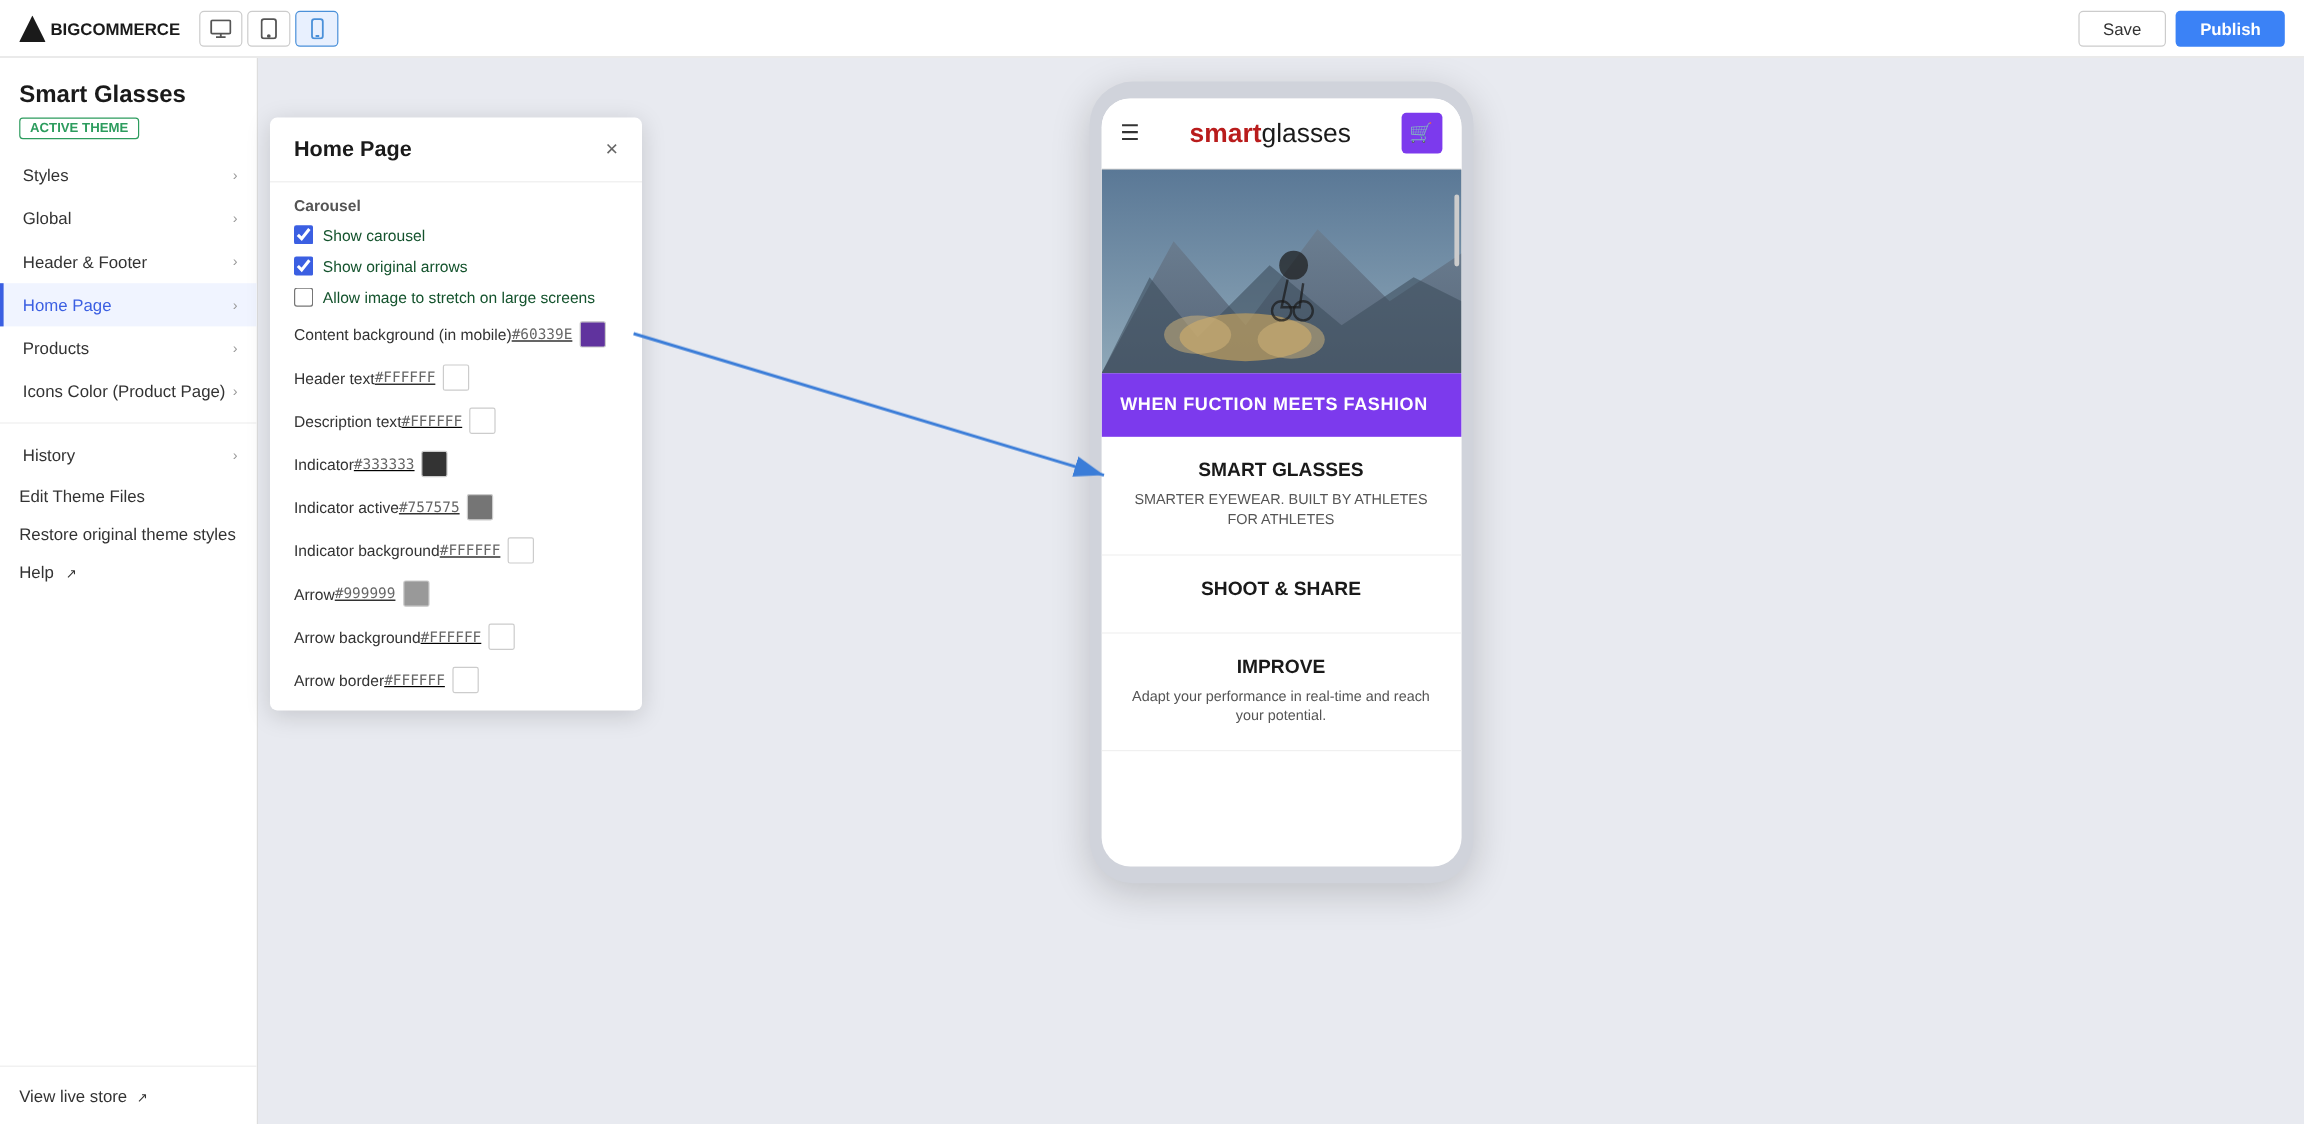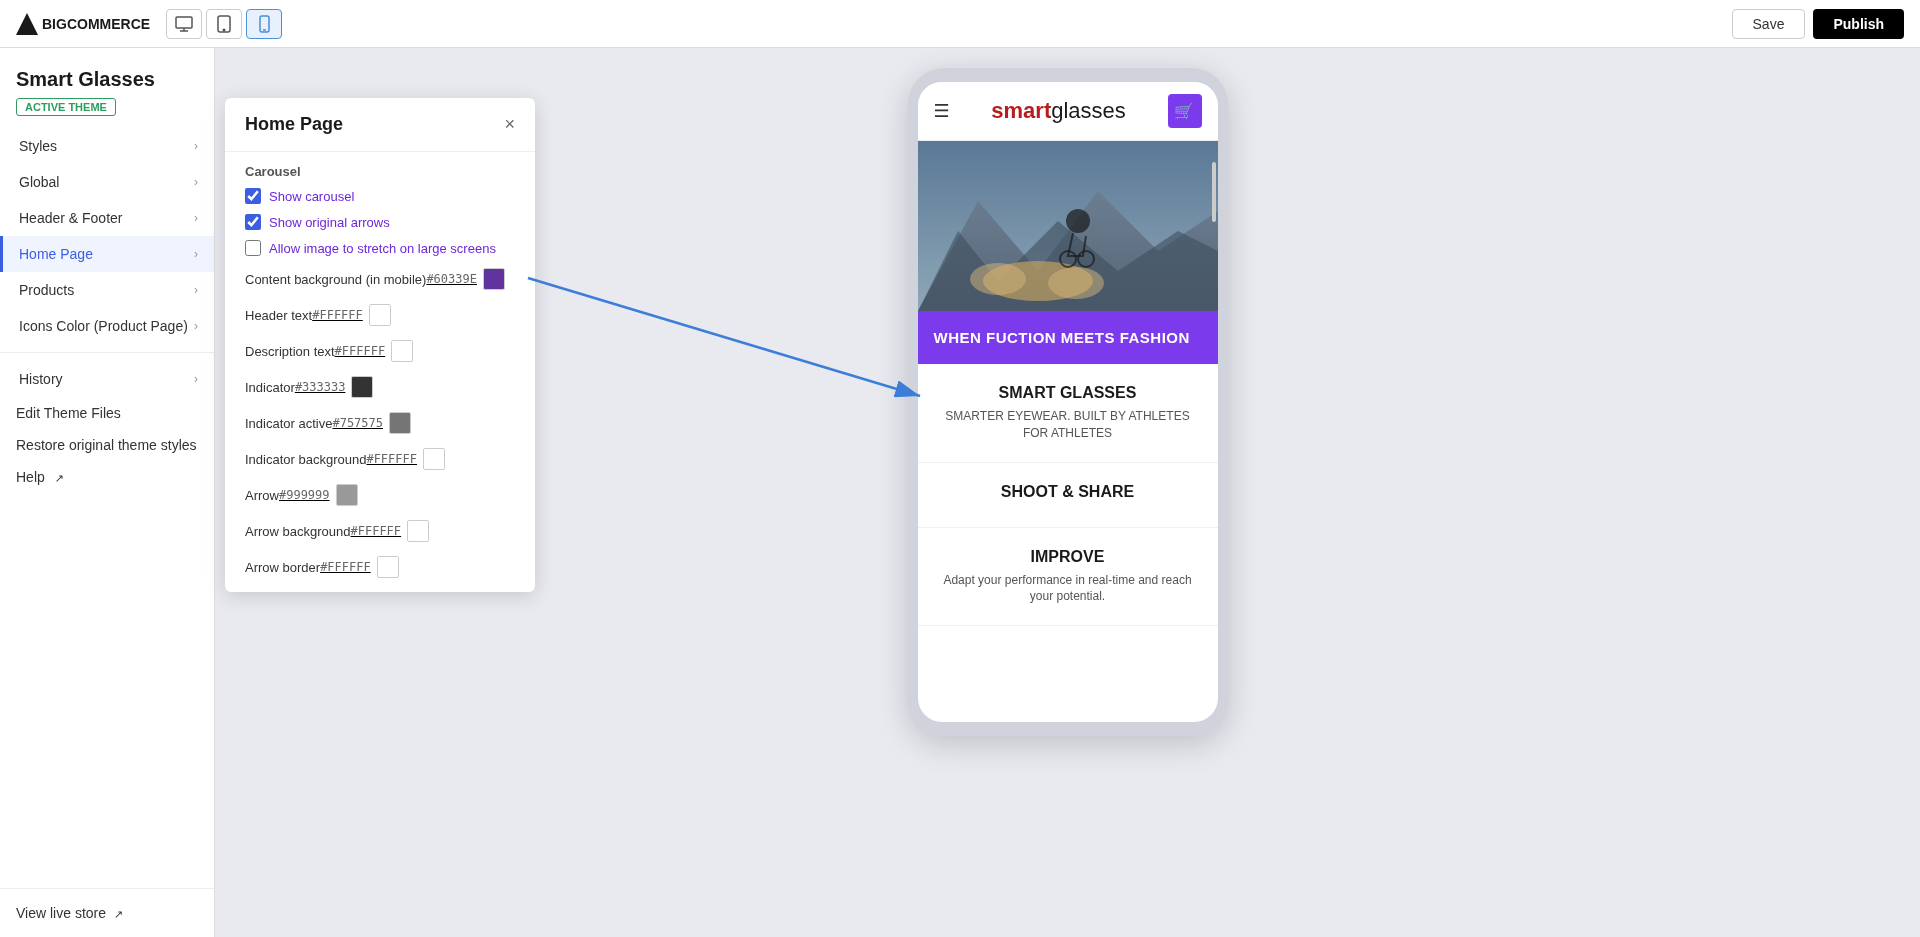--- a/index.html
+++ b/index.html
@@ -20,21 +20,21 @@
       border-radius: 4px; cursor: pointer; display: flex; align-items: center; justify-content: center;
       color: #555; font-size: 16px;
     }
     .device-btn.active { background: #e8f0fe; border-color: #4a90d9; color: #4a90d9; }
     .topbar-right { display: flex; gap: 8px; }
     .btn-save {
       padding: 6px 20px; border: 1px solid #ccc; background: #fff;
       border-radius: 4px; cursor: pointer; font-size: 14px; color: #333;
     }
     .btn-publish {
-      padding: 6px 20px; background: #000000; border: none;
+      padding: 6px 20px; background: #3b82f6; border: none;
       border-radius: 4px; cursor: pointer; font-size: 14px; color: #fff; font-weight: 600;
     }
 
     
     #sidebar {
       position: fixed; top: 48px; left: 0; bottom: 0; width: 215px;
       background: #fff; border-right: 1px solid #ddd; overflow-y: auto;
       display: flex; flex-direction: column;
     }
     .sidebar-header { padding: 20px 16px 12px; }
@@ -81,21 +81,21 @@
     .panel-row {
       display: flex; align-items: center; justify-content: flex-start;
       padding: 6px 20px; min-height: 36px;
     }
     .panel-row-label { font-size: 13px; color: #333; }
     .checkbox-row {
       display: flex; align-items: center; gap: 8px;
       padding: 5px 20px;
     }
     .checkbox-row input[type=checkbox] { width: 16px; height: 16px; accent-color: #3b5fe2; cursor: pointer; }
-    .checkbox-row label { font-size: 13px; color: #6d28d9; cursor: pointer; }
+    .checkbox-row label { font-size: 13px; color: #14532d; cursor: pointer; }
     .color-field {
       display: flex; align-items: center; gap: 6px; text-decoration: underline;
     }
     .color-value { font-size: 12px; color: #666; font-family: monospace; }
     .color-swatch { width: 22px; height: 22px; border: 1px solid #ccc; border-radius: 2px; cursor: pointer; }
     .panel-scroll-indicator { text-align: center; padding: 6px; color: #ccc; font-size: 18px; }
 
     
     .arrow-annotation {
       position: absolute; top: 120px; left: 290px;

